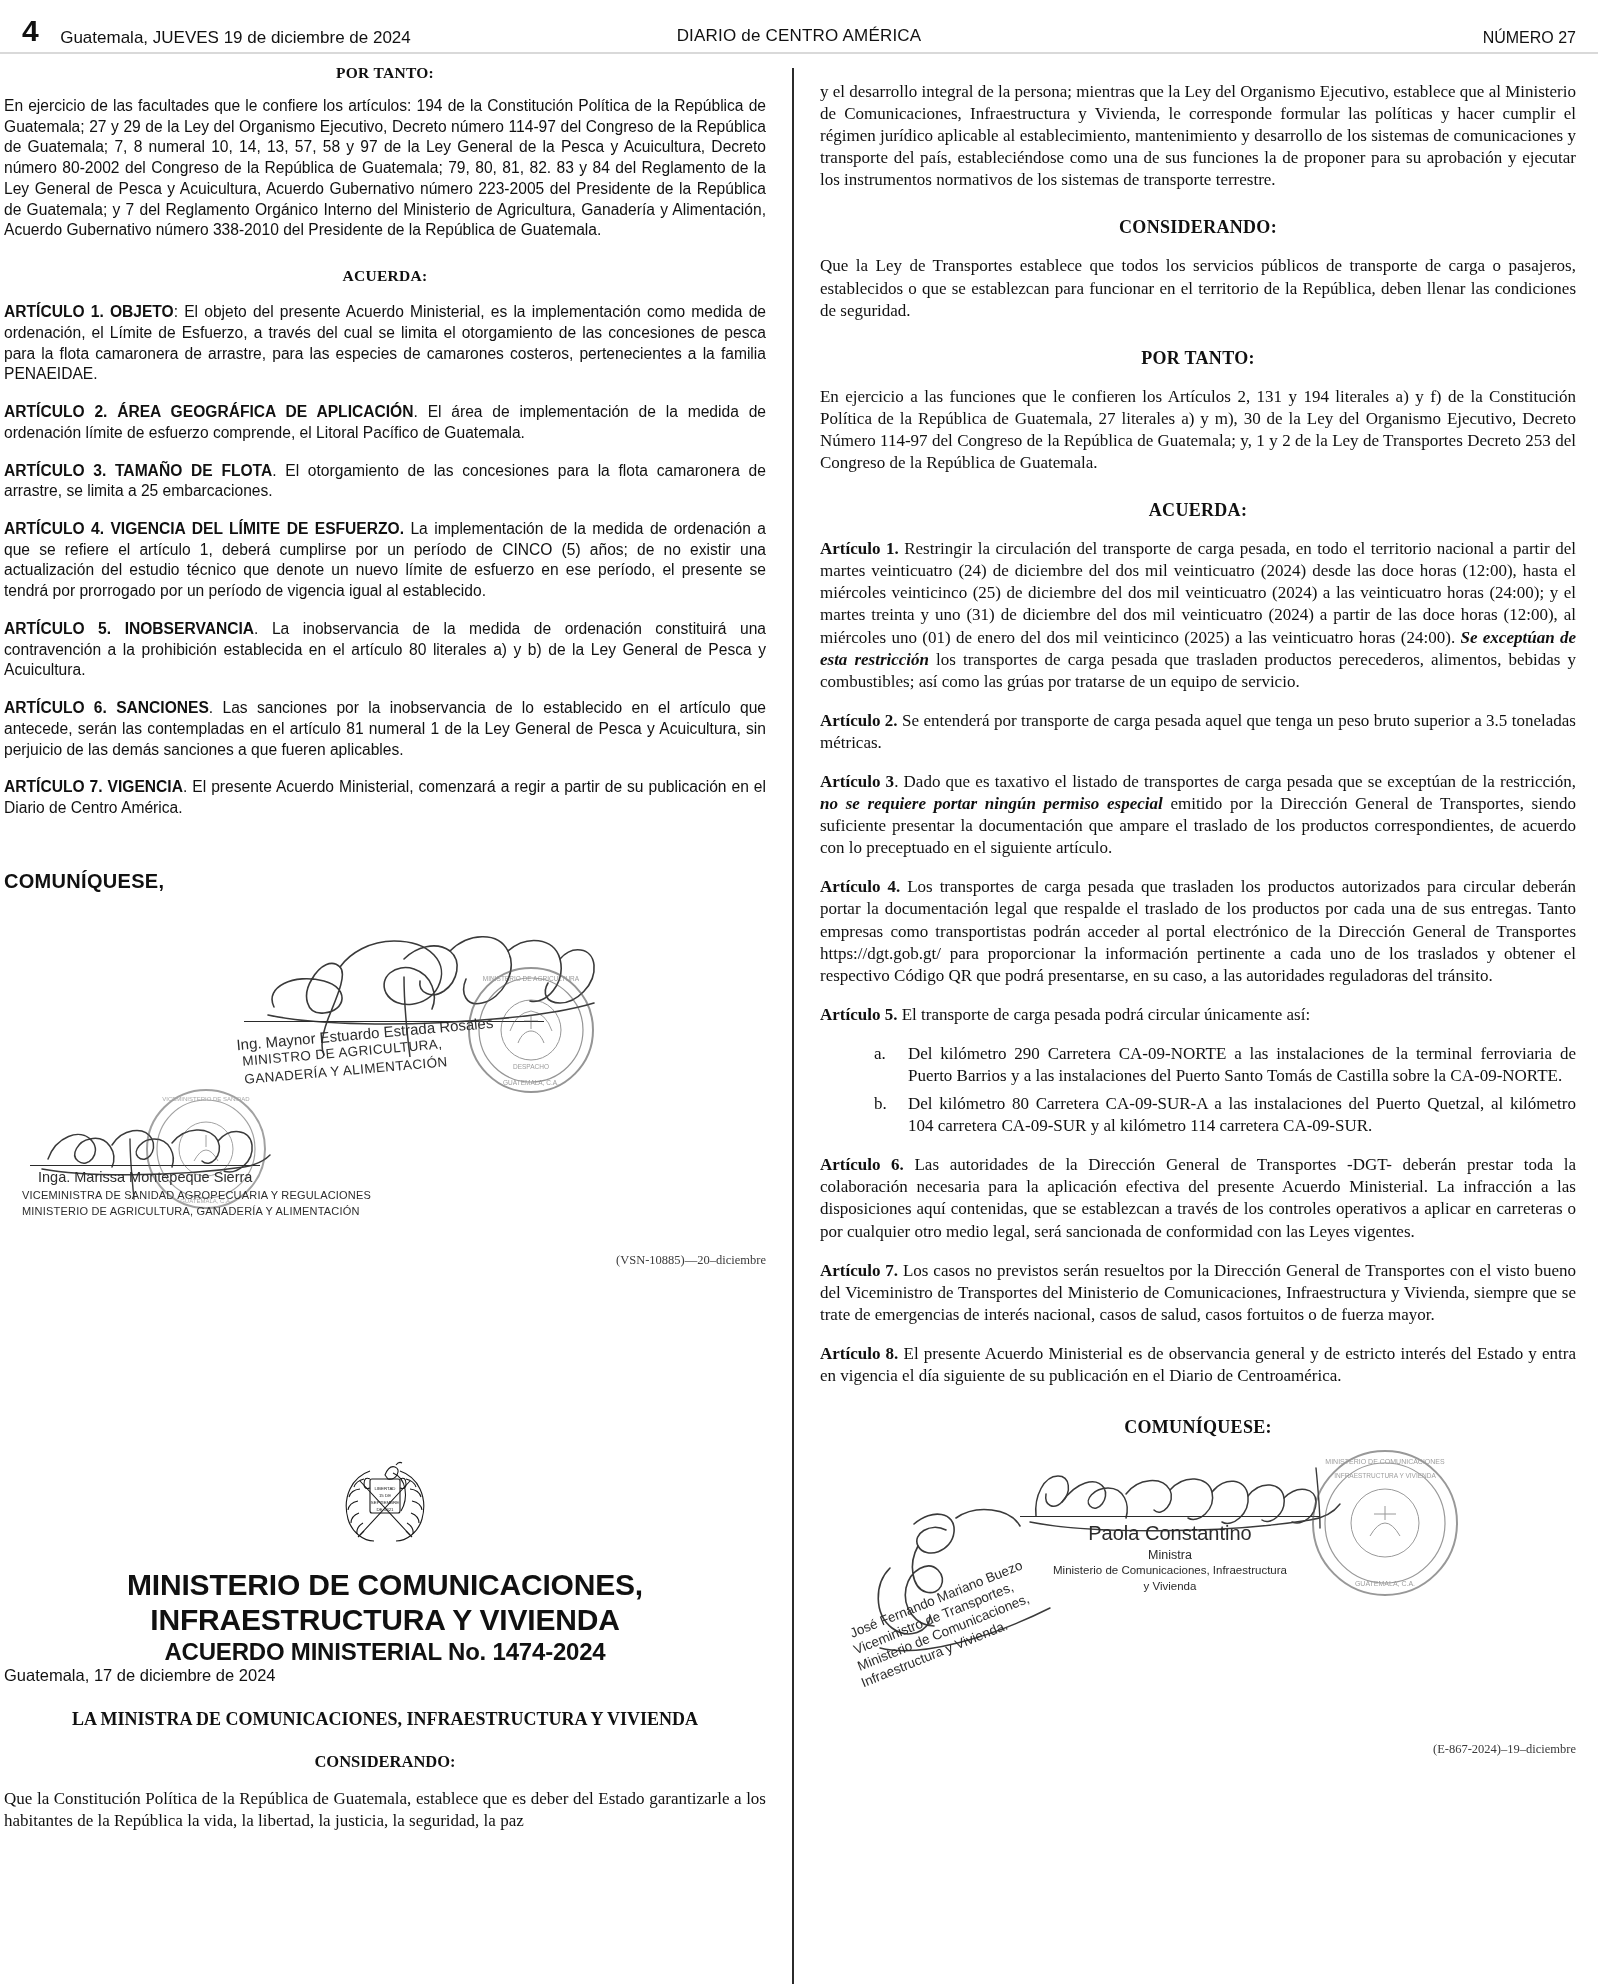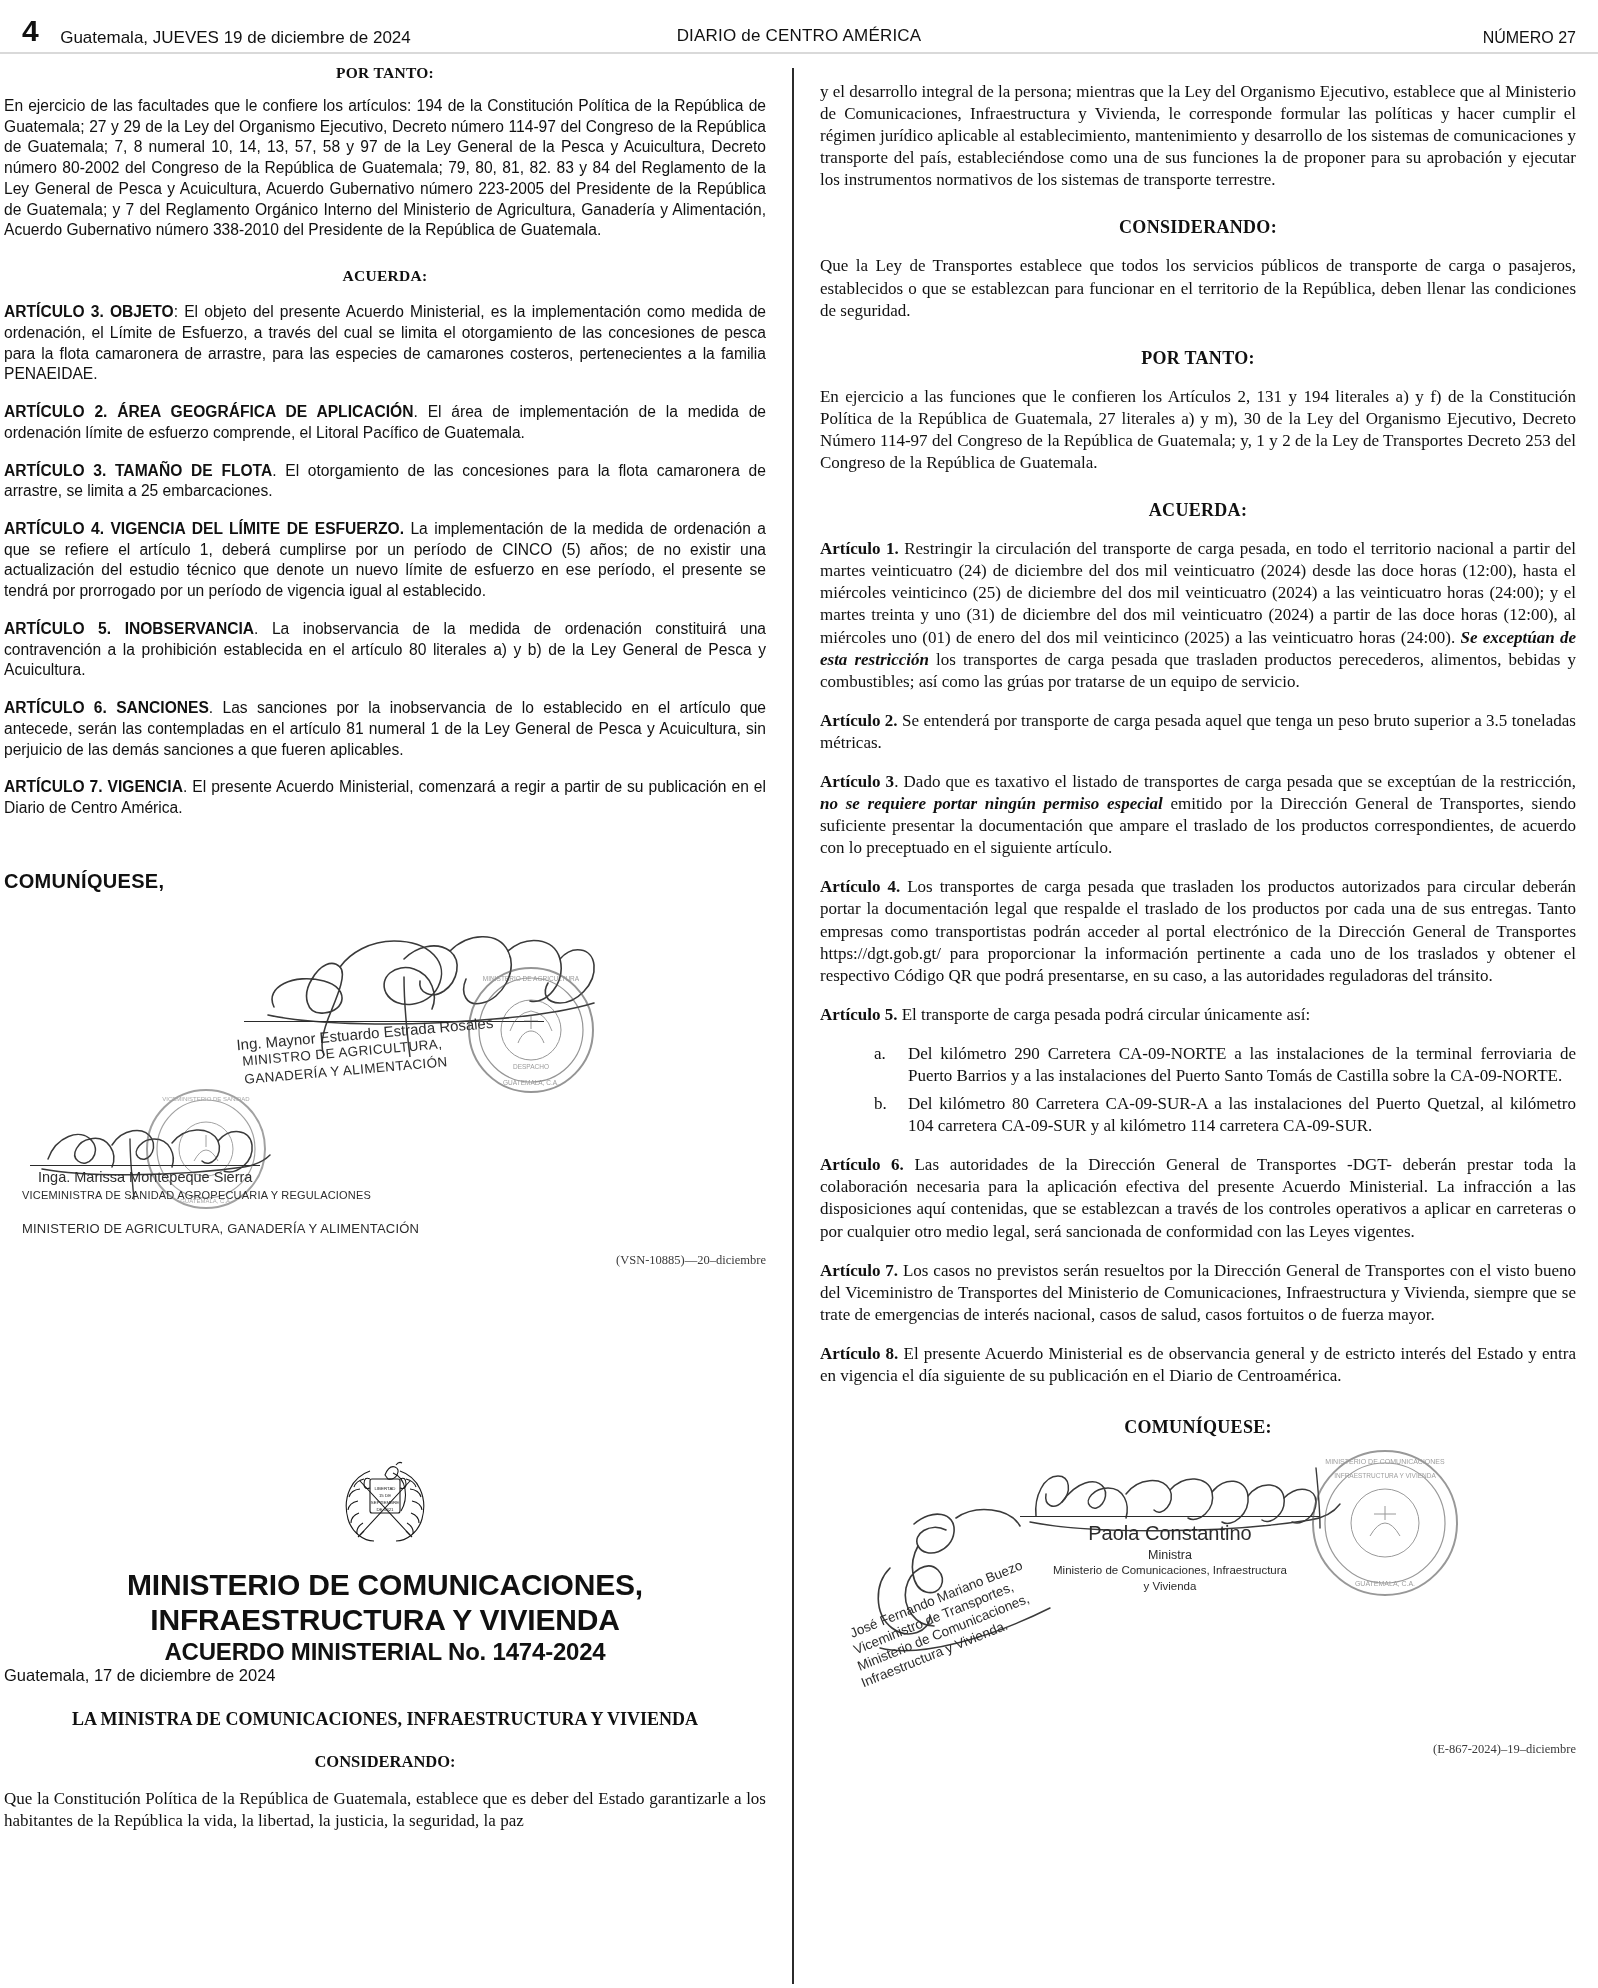--- a/index.html
+++ b/index.html
@@ -148,21 +148,21 @@
 
   <div class="columns">
 
     <div class="col col-left">
 
       <div class="l-center">POR TANTO:</div>
       <p class="l-body">En ejercicio de las facultades que le confiere los artículos: 194 de la Constitución Política de la República de Guatemala; 27 y 29 de la Ley del Organismo Ejecutivo, Decreto número 114-97 del Congreso de la República de Guatemala; 7, 8 numeral 10, 14, 13, 57, 58 y 97 de la Ley General de la Pesca y Acuicultura, Decreto número 80-2002 del Congreso de la República de Guatemala; 79, 80, 81, 82. 83 y 84 del Reglamento de la Ley General de Pesca y Acuicultura, Acuerdo Gubernativo número  223-2005 del Presidente de la República de Guatemala; y 7 del Reglamento Orgánico Interno del Ministerio de Agricultura, Ganadería y Alimentación, Acuerdo Gubernativo número 338-2010 del Presidente de la República de Guatemala.</p>
 
       <div class="l-center" style="margin-top:26px;">ACUERDA:</div>
 
-      <p class="l-body l-gap"><b>ARTÍCULO 3. OBJETO</b><span>:</span><span> El objeto del presente Acuerdo Ministerial, es la implementación como medida de ordenación, el Límite de Esfuerzo, a través del cual se limita el otorgamiento de las concesiones de pesca para la flota camaronera de arrastre, para las especies de camarones costeros, pertenecientes a la familia PENAEIDAE.</span></p>
+      <p class="l-body l-gap"><b>ARTÍCULO 1. OBJETO</b><span>:</span><span> El objeto del presente Acuerdo Ministerial, es la implementación como medida de ordenación, el Límite de Esfuerzo, a través del cual se limita el otorgamiento de las concesiones de pesca para la flota camaronera de arrastre, para las especies de camarones costeros, pertenecientes a la familia PENAEIDAE.</span></p>
 
       <p class="l-body l-gap"><b>ARTÍCULO 2. ÁREA GEOGRÁFICA DE APLICACIÓN</b><span>.</span><span> El área de implementación de la medida de ordenación límite de esfuerzo comprende, el Litoral Pacífico de Guatemala.</span></p>
 
       <p class="l-body l-gap"><b>ARTÍCULO 3. TAMAÑO DE FLOTA</b><span>.</span><span> El otorgamiento de las concesiones para la flota camaronera de arrastre, se limita a 25 embarcaciones.</span></p>
 
       <p class="l-body l-gap"><b>ARTÍCULO 4. VIGENCIA DEL LÍMITE DE ESFUERZO.</b><span> La implementación de la medida de ordenación a que se refiere el artículo 1, deberá cumplirse por un período de CINCO (5) años; de no existir una actualización del estudio técnico que denote un nuevo límite de esfuerzo en ese período, el presente se tendrá por prorrogado por un período de vigencia igual al establecido.</span></p>
 
       <p class="l-body l-gap"><b>ARTÍCULO 5. INOBSERVANCIA</b><span>.</span><span> La inobservancia de la medida de ordenación constituirá una contravención a la prohibición establecida en el artículo 80 literales a) y b) de la Ley General de Pesca y Acuicultura.</span></p>
 
       <p class="l-body l-gap"><b>ARTÍCULO 6. SANCIONES</b><span>.</span><span> Las sanciones por la inobservancia de lo establecido en el artículo que antecede, serán las contempladas en el artículo 81 numeral 1 de la Ley General de Pesca y Acuicultura, sin perjuicio de las demás sanciones a que fueren aplicables.</span></p>
@@ -214,21 +214,21 @@
           <circle class="sealink" cx="62" cy="62" r="59" stroke-width="2"></circle>
           <circle class="sealink" cx="62" cy="62" r="49" stroke-width="1.2"></circle>
           <circle class="sealink" cx="62" cy="62" r="27" stroke-width="1"></circle>
           <path class="sealink" stroke-width="1" d="M50 74 q12 -22 24 0 M62 48 l0 12"></path>
           <text class="sealtxt" font-size="6" x="62" y="14" text-anchor="middle">VICEMINISTERIO DE SANIDAD</text>
           <text class="sealtxt" font-size="6" x="62" y="116" text-anchor="middle">GUATEMALA, C.A.</text>
         </svg>
 
         <div class="sig-name" style="left:34px;top:272px;font-size:14.5px;">Inga. Marissa Montepeque Sierra</div>
         <div class="sig-name" style="left:18px;top:292px;font-size:11px;letter-spacing:.2px;">VICEMINISTRA DE SANIDAD AGROPECUARIA Y REGULACIONES</div>
-        <div class="sig-name" style="left:18px;top:324px;font-size:13px;letter-spacing:.2px;">MINISTERIO DE AGRICULTURA, GANADERÍA Y ALIMENTACIÓN</div>
+        <div class="sig-name" style="left:18px;top:308px;font-size:11px;letter-spacing:.2px;">MINISTERIO DE AGRICULTURA, GANADERÍA Y ALIMENTACIÓN</div>
 
         <div style="position:absolute;right:0;top:352px;" class="footcode">(VSN-10885)—20–diciembre</div>
       </div>
 
       <div class="ministry-wrap">
 
         <svg width="110" height="96" viewBox="0 0 110 96" style="margin:0 auto;">
           <g stroke="#1a1a1a" fill="none" stroke-width="1.1">
 
             <path d="M40 18 C22 24, 12 44, 18 66 C22 80, 34 88, 44 88"></path>

